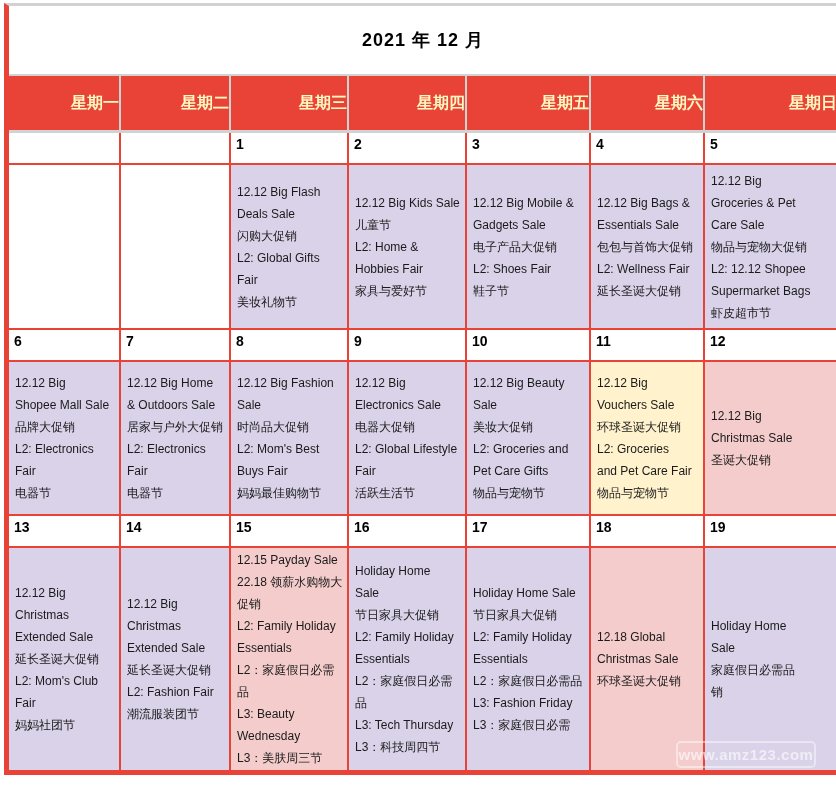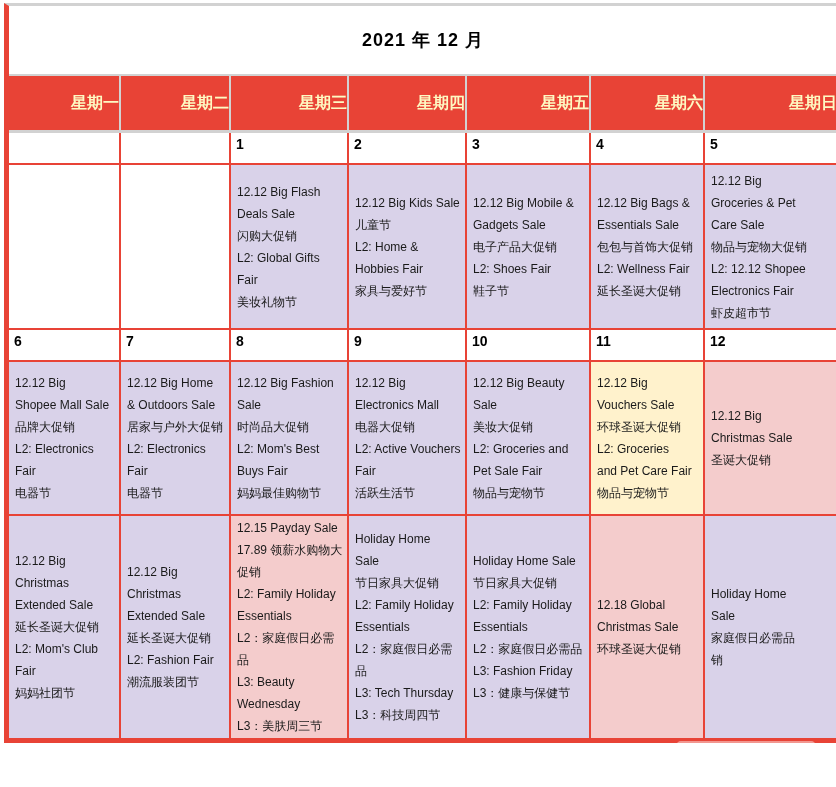--- a/index.html
+++ b/index.html
@@ -139,21 +139,21 @@
             <div class="line">包包与首饰大促销</div>
             <div class="line">L2: Wellness Fair</div>
             <div class="line">延长圣诞大促销</div>
           </td>
           <td class="bg-purple">
             <div class="line">12.12 Big</div>
             <div class="line">Groceries &amp; Pet</div>
             <div class="line">Care Sale</div>
             <div class="line">物品与宠物大促销</div>
             <div class="line">L2: 12.12 Shopee</div>
-            <div class="line">Electronics Fair</div>
+            <div class="line">Supermarket Bags</div>
             <div class="line">虾皮超市节</div>
           </td>
         </tr>
         <tr class="num-row">
           <td>6</td>
           <td>7</td>
           <td>8</td>
           <td>9</td>
           <td>10</td>
           <td>11</td>
@@ -179,69 +179,78 @@
           <td class="bg-purple">
             <div class="line">12.12 Big Fashion</div>
             <div class="line">Sale</div>
             <div class="line">时尚品大促销</div>
             <div class="line">L2: Mom's Best</div>
             <div class="line">Buys Fair</div>
             <div class="line">妈妈最佳购物节</div>
           </td>
           <td class="bg-purple">
             <div class="line">12.12 Big</div>
-            <div class="line">Electronics Mall</div>
+            <div class="line">Electronics Sale</div>
             <div class="line">电器大促销</div>
-            <div class="line">L2: Active Vouchers</div>
+            <div class="line">L2: Global Lifestyle</div>
             <div class="line">Fair</div>
             <div class="line">活跃生活节</div>
           </td>
           <td class="bg-purple">
             <div class="line">12.12 Big Beauty</div>
             <div class="line">Sale</div>
             <div class="line">美妆大促销</div>
             <div class="line">L2: Groceries and</div>
-            <div class="line">Pet Sale Fair</div>
+            <div class="line">Pet Care Gifts</div>
             <div class="line">物品与宠物节</div>
           </td>
           <td class="bg-yellow">
             <div class="line">12.12 Big</div>
             <div class="line">Vouchers Sale</div>
             <div class="line">环球圣诞大促销</div>
             <div class="line">L2: Groceries</div>
             <div class="line">and Pet Care Fair</div>
             <div class="line">物品与宠物节</div>
           </td>
           <td class="bg-pink">
             <div class="line">12.12 Big</div>
             <div class="line">Christmas Sale</div>
             <div class="line">圣诞大促销</div>
           </td>
         </tr>
+        <tr class="num-row">
+          <td>13</td>
+          <td>14</td>
+          <td>15</td>
+          <td>16</td>
+          <td>17</td>
+          <td>18</td>
+          <td>19</td>
+        </tr>
         <tr class="content-row h221 last">
           <td class="bg-purple">
             <div class="line">12.12 Big</div>
             <div class="line">Christmas</div>
             <div class="line">Extended Sale</div>
             <div class="line">延长圣诞大促销</div>
             <div class="line">L2: Mom's Club</div>
             <div class="line">Fair</div>
             <div class="line">妈妈社团节</div>
           </td>
           <td class="bg-purple">
             <div class="line">12.12 Big</div>
             <div class="line">Christmas</div>
             <div class="line">Extended Sale</div>
             <div class="line">延长圣诞大促销</div>
             <div class="line">L2: Fashion Fair</div>
             <div class="line">潮流服装团节</div>
           </td>
           <td class="bg-pink">
             <div class="line">12.15 Payday Sale</div>
-            <div class="line">17.89 领薪水购物大</div>
+            <div class="line">22.18 领薪水购物大</div>
             <div class="line">促销</div>
             <div class="line">L2: Family Holiday</div>
             <div class="line">Essentials</div>
             <div class="line">L2：家庭假日必需</div>
             <div class="line">品</div>
             <div class="line">L3: Beauty</div>
             <div class="line">Wednesday</div>
             <div class="line">L3：美肤周三节</div>
           </td>
           <td class="bg-purple">
@@ -255,21 +264,21 @@
             <div class="line">L3: Tech Thursday</div>
             <div class="line">L3：科技周四节</div>
           </td>
           <td class="bg-purple">
             <div class="line">Holiday Home Sale</div>
             <div class="line">节日家具大促销</div>
             <div class="line">L2: Family Holiday</div>
             <div class="line">Essentials</div>
             <div class="line">L2：家庭假日必需品</div>
             <div class="line">L3: Fashion Friday</div>
-            <div class="line">L3：健康与保健节</div>
+            <div class="line">L3：家庭假日必需</div>
           </td>
           <td class="bg-pink">
             <div class="line">12.18 Global</div>
             <div class="line">Christmas Sale</div>
             <div class="line">环球圣诞大促销</div>
           </td>
           <td class="bg-purple">
             <div class="line">Holiday Home</div>
             <div class="line">Sale</div>
             <div class="line">家庭假日必需品</div>

